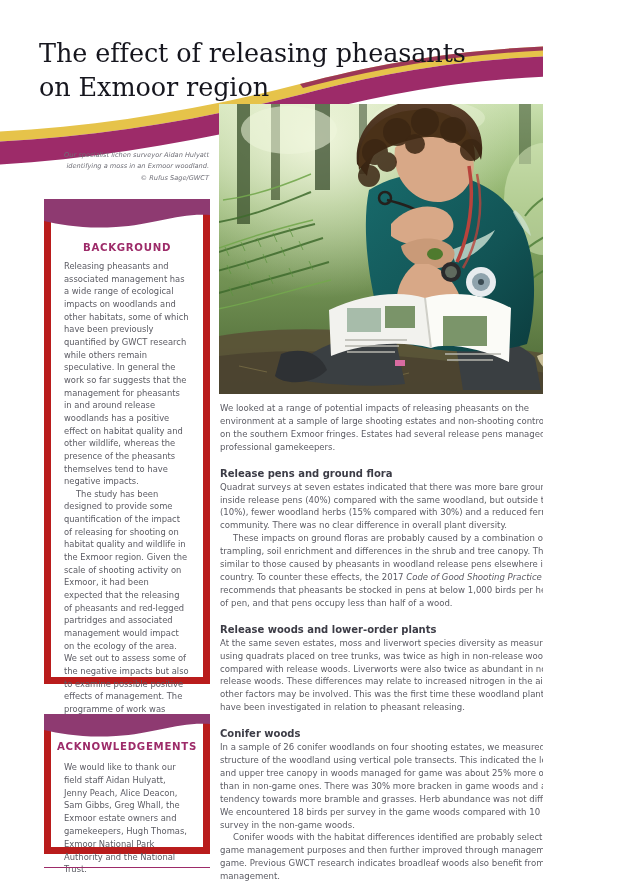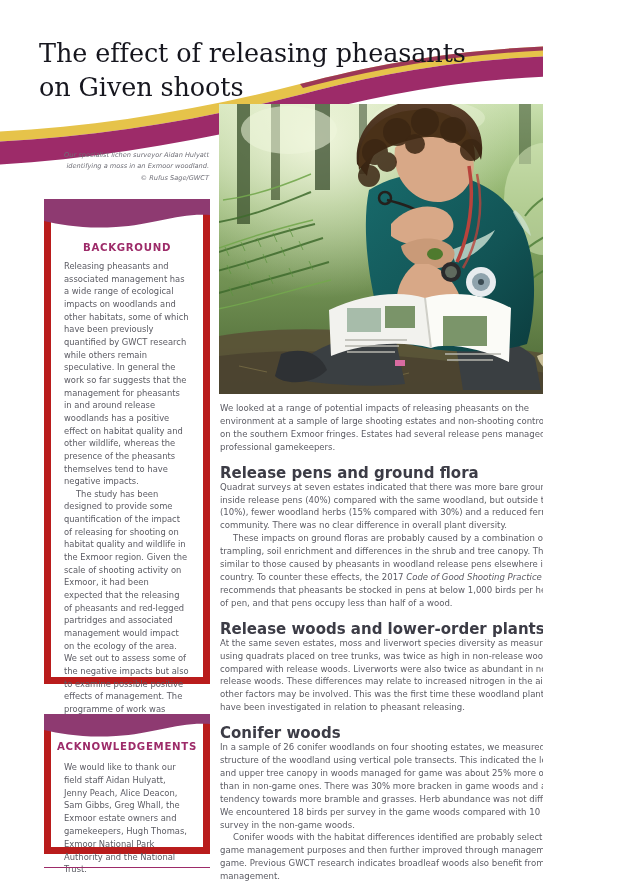--- a/index.html
+++ b/index.html
@@ -140,21 +140,21 @@
     font-size: 8.55px;
     line-height: 12.9px;
     color: #5b5b63;
     text-align: left;
   }
   .body-p.indent { text-indent: 13px; }
   .section-head {
     margin: 13px 0 1px 0;
     font-family: "DejaVu Sans", sans-serif;
     font-weight: bold;
-    font-size: 15px;
+    font-size: 10px;
     line-height: 13px;
     color: #3c3c46;
   }
   .main .body-p + .body-p { margin-top: 0; }
   em.cite { font-style: italic; }
 
   
   .footer-rule {
     position: absolute;
     left: 44px;
@@ -194,21 +194,21 @@
       <path d="M -10 108 C 90 104, 200 86, 300 60 C 400 34, 500 18, 640 22 L 640 32 C 500 28, 402 44, 303 70 C 202 96, 92 114, -10 118 Z" fill="#e6c34a"></path>
 
       <path d="M -10 118 C 92 114, 202 96, 303 70 C 402 44, 500 28, 640 32 L 640 52 C 505 48, 408 64, 308 90 C 206 116, 94 136, -10 141 Z" fill="#9d2b69"></path>
 
       <path d="M 300 60 C 400 34, 500 18, 640 22 L 640 26 C 502 22, 403 38, 303 64 Z" fill="#8e1f58" opacity="0.85"></path>
     </svg>
   </div>
 
   <div class="title-block">
     <div class="title-line">The effect of releasing pheasants</div>
-    <div class="title-line">on Given shoots</div>
+    <div class="title-line">on Exmoor region</div>
   </div>
 
   <div class="photo" title="Aidan Hulyatt crouching in a fern-rich Exmoor woodland, examining a moss sample with a hand lens, an identification book open on his lap">
     <svg width="352" height="290" viewBox="0 0 352 290" xmlns="http://www.w3.org/2000/svg">
       <defs>
         <linearGradient id="canopy" x1="0" y1="0" x2="0" y2="1">
           <stop offset="0%" stop-color="#c9dfae"></stop>
           <stop offset="35%" stop-color="#8cb068"></stop>
           <stop offset="100%" stop-color="#4a6434"></stop>
         </linearGradient>

